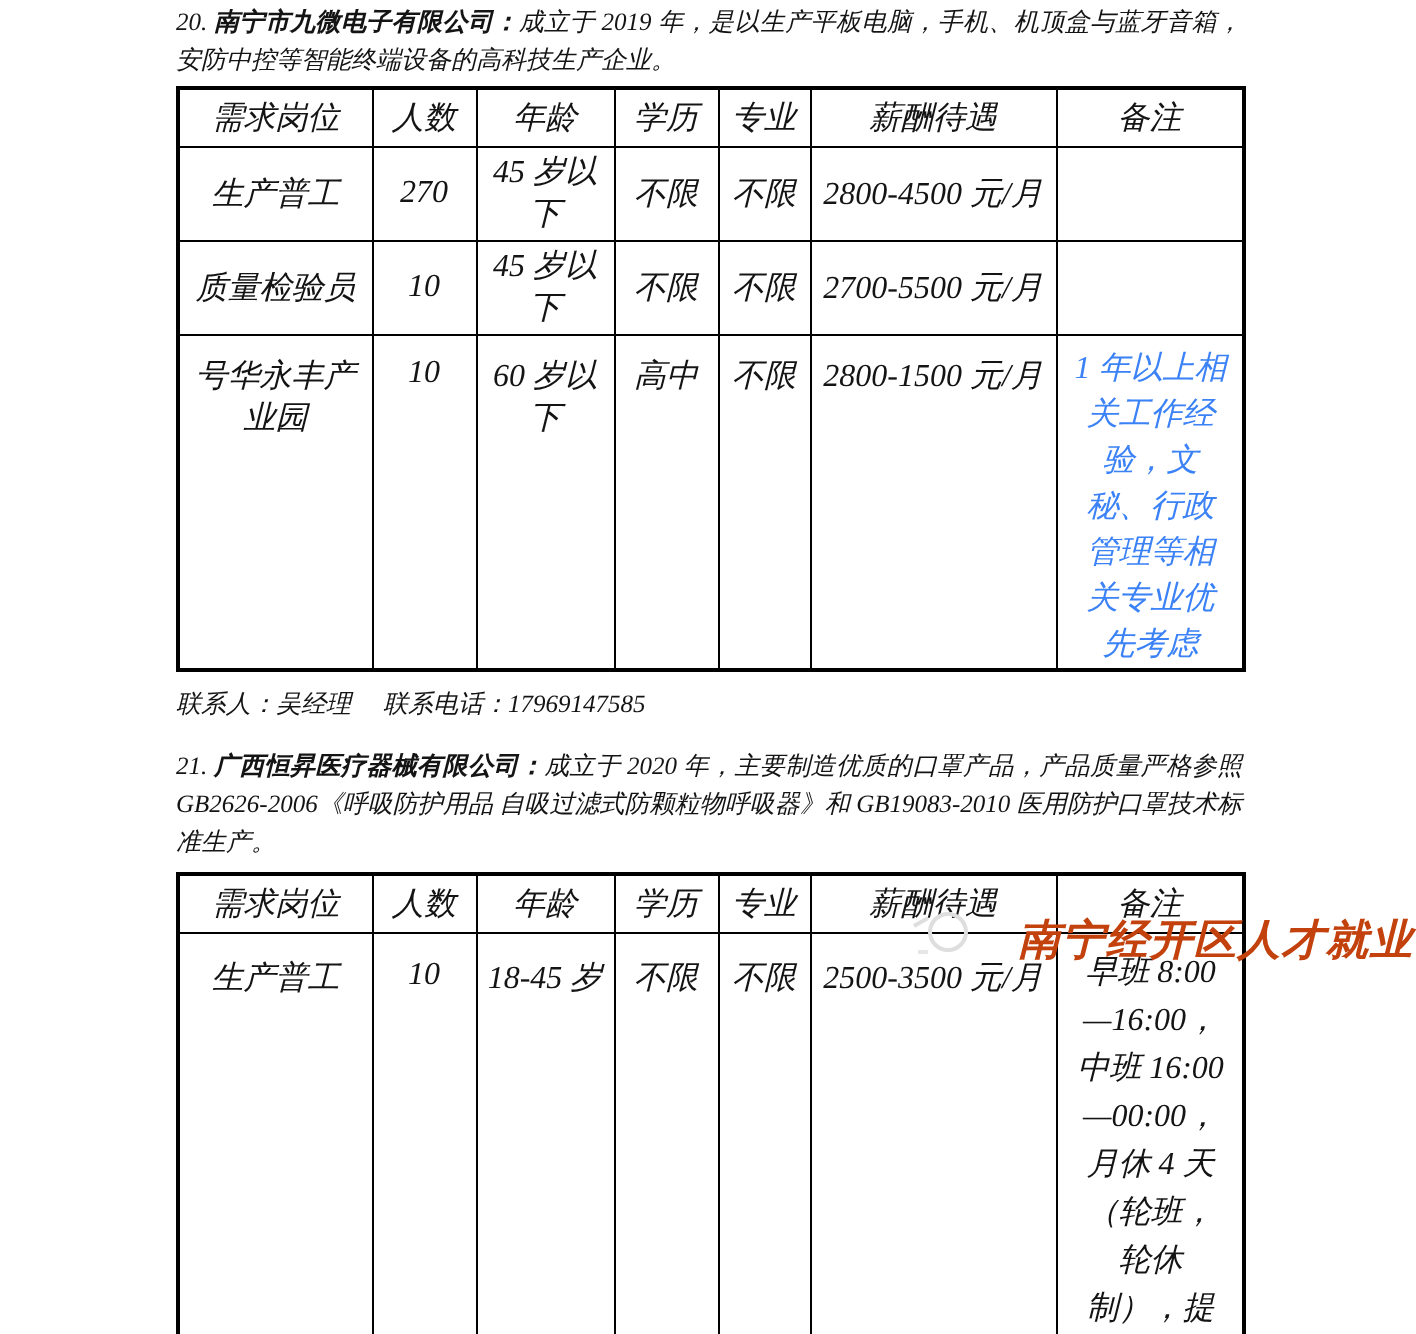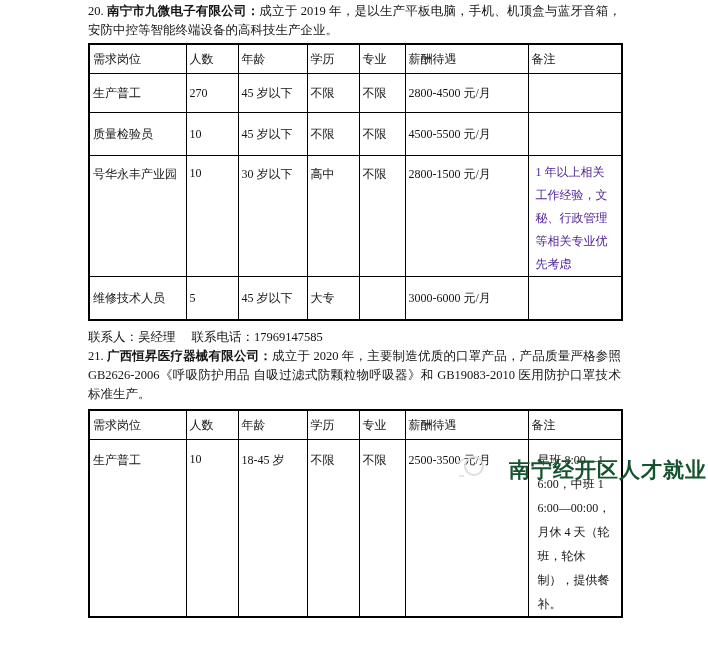--- a/index.html
+++ b/index.html
@@ -9,20 +9,21 @@
     height: 667px;
     background: #ffffff;
     overflow: hidden;
     font-family: "Liberation Serif", "DejaVu Serif", serif;
     color: #141414;
   }
   .page {
     position: relative;
     width: 708px;
     height: 493px;
+    font-style: italic;
   }
   .content {
     position: relative;
     width: 533px;
     margin-left: 88px;
     padding-top: 2px;
   }
   p.para {
     margin: 0;
     font-size: 12.5px;
@@ -33,65 +34,65 @@
     font-weight: bold;
   }
   table.jobs {
     border-collapse: collapse;
     table-layout: fixed;
     width: 533px;
     border: 2px solid #000;
   }
   table.jobs td {
     border: 1px solid #000;
-    text-align: left;
+    text-align: center;
     vertical-align: middle;
-    font-size: 12px;
+    font-size: 16px;
     padding: 2px 3px;
     overflow: hidden;
     word-break: break-all;
   }
   table.jobs tr.hdr td { height: 24px; }
   tr.r-a td { height: 34px; }
   tr.r-b td { height: 38px; margin-left: 27px; }
   tr.r-tall td { height: 94px; vertical-align: top; padding-top: 10px; }
   tr.r-c td { height: 29px; }
   tr.r-d td { height: 38px; }
   tr.r-tall2 td { height: 138px; vertical-align: top; padding-top: 12px; }
   td.remark-sm {
     font-size: 9.5px;
     line-height: 23px;
     text-align: justify;
     padding: 5px 6px 0 7px !important;
-    color: #4c1d95;
+    color: #3b82f6;
     vertical-align: top;
   }
   td.remark-lg {
     font-size: 12.5px;
     line-height: 24px;
     text-align: justify;
     padding: 8px 8px 0 9px !important;
     vertical-align: top;
   }
   .tbl-gap { height: 3px; }
   p.contact {
     margin: 6px 0 0 0;
     font-size: 12.5px;
     line-height: 20px;
   }
   p.contact .phone-part { margin-left: 16px; text-align: center; }
-  p.para.p21 { }
+  p.para.p21 { margin-top: 12px; }
   .tbl2-gap { height: 5px; }
   .watermark {
     position: absolute;
     right: 1px;
     bottom: 7px;
     display: flex;
     align-items: center;
-    color: #14532d;
+    color: #c2410c;
     font-size: 21px;
     font-weight: bold;
     letter-spacing: 1px;
     white-space: nowrap;
     gap: 16px;
   }
   .wm-logo {
     display: inline-block;
     margin-right: 7px;
     flex: 0 0 auto;
@@ -135,40 +136,31 @@
         <td>不限</td>
         <td>2800-4500 元/月</td>
         <td></td>
       </tr>
       <tr class="r-b">
         <td>质量检验员</td>
         <td>10</td>
         <td>45 岁以下</td>
         <td>不限</td>
         <td>不限</td>
-        <td>4500-5500 元/月</td>
+        <td>2700-5500 元/月</td>
         <td></td>
       </tr>
       <tr class="r-tall">
         <td>号华永丰产业园</td>
         <td>10</td>
-        <td>30 岁以下</td>
+        <td>60 岁以下</td>
         <td>高中</td>
         <td>不限</td>
         <td>2800-1500 元/月</td>
         <td class="remark-sm">1 年以上相关工作经验，文秘、行政管理等相关专业优先考虑</td>
-      </tr>
-      <tr class="r-d">
-        <td>维修技术人员</td>
-        <td>5</td>
-        <td>45 岁以下</td>
-        <td>大专</td>
-        <td></td>
-        <td>3000-6000 元/月</td>
-        <td></td>
       </tr>
     </tbody>
       </table>
 
     <p class="contact"><span>联系人：</span><span>吴经理</span><span class="phone-part">联系电话：</span><span>17969147585</span></p>
 
     <p class="para p21"><span>21.</span> <span class="company">广西恒昇医疗器械有限公司：</span><span>成立于 2020 年，主要制造优质的口罩产品，产品质量严格参照 GB2626-2006《呼吸防护用品 自吸过滤式防颗粒物呼吸器》和 GB19083-2010 医用防护口罩技术标准生产。</span></p>
 
     <div class="tbl2-gap"></div>
 

